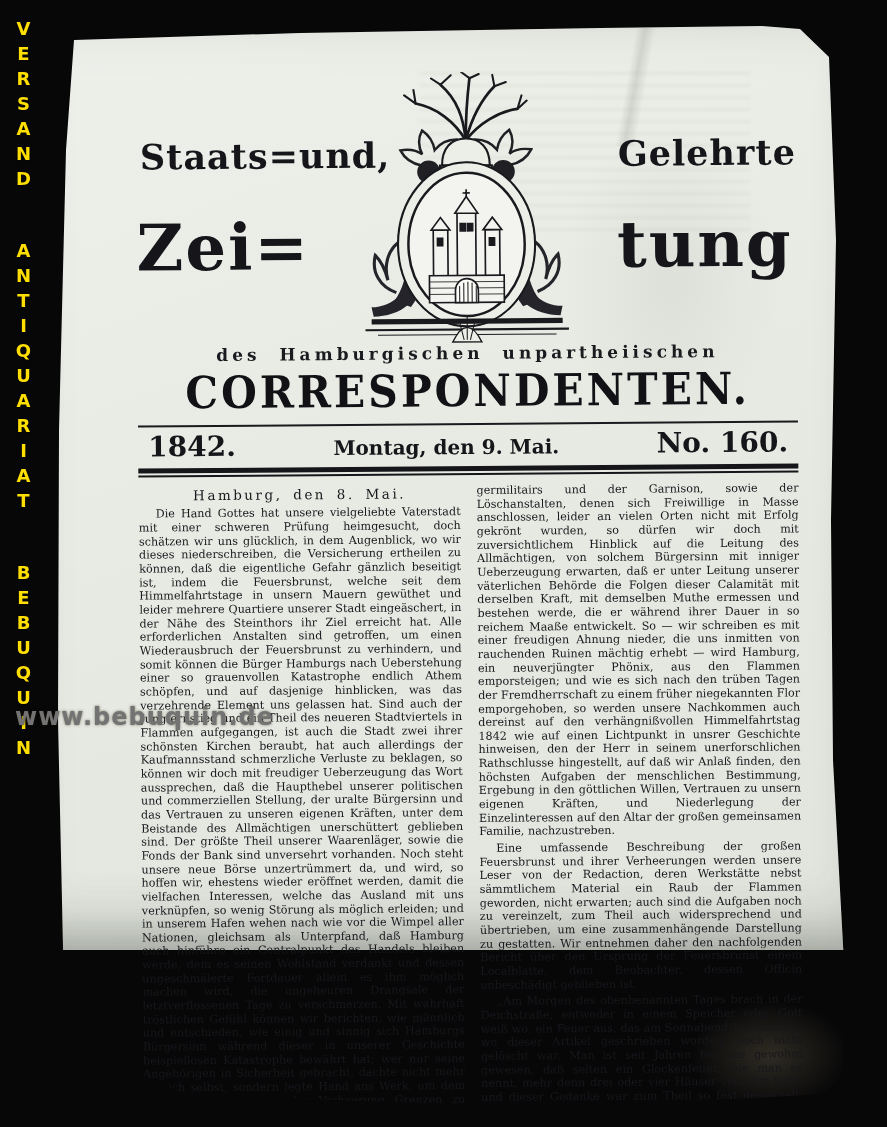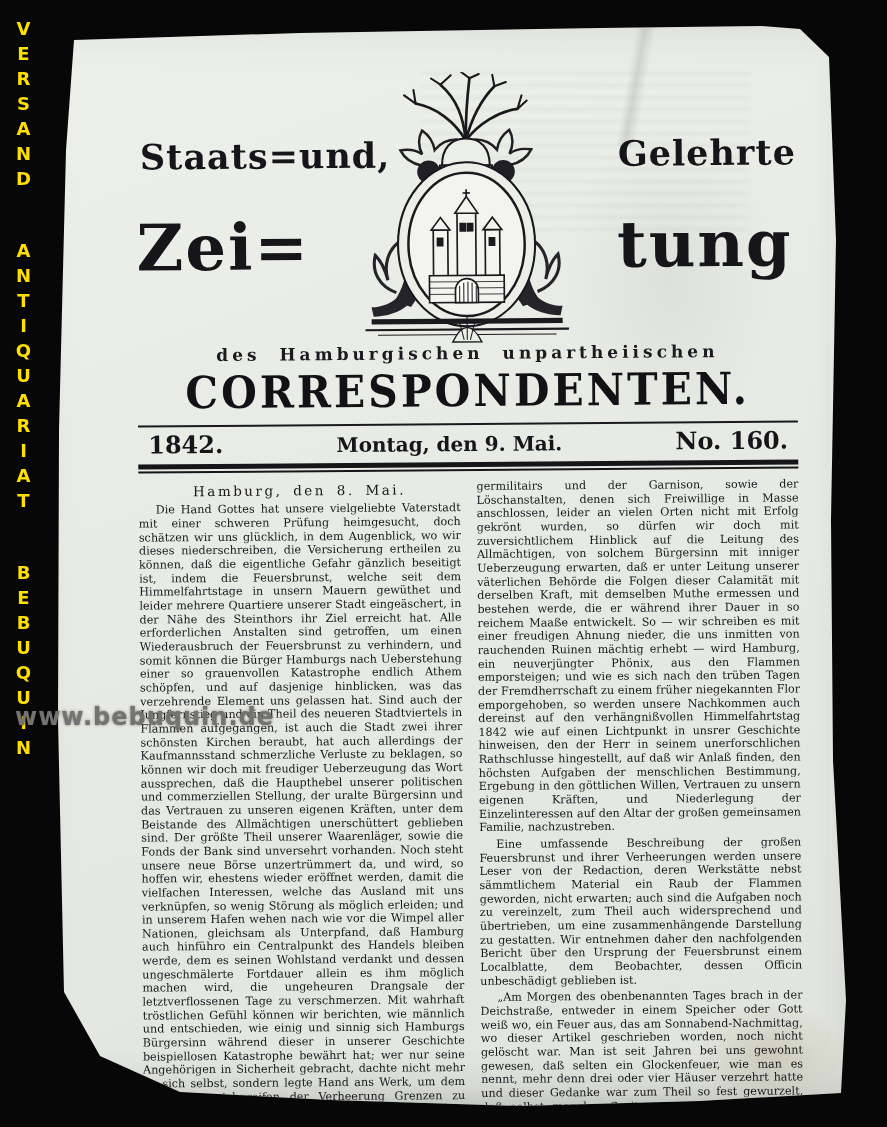--- a/index.html
+++ b/index.html
@@ -19,21 +19,21 @@
     color:#ffdf00;text-shadow:0 0 2px rgba(0,0,0,.6);
   }
   .wm-url{
     position:absolute;left:15px;top:703px;z-index:30;
     font-family:"DejaVu Sans",sans-serif;font-weight:bold;
     font-size:24px;letter-spacing:1px;color:#737373;
     text-shadow:0 0 3px rgba(40,30,0,.55);
   }
   
   .sheet{
-    position:absolute;left:0;top:0;width:887px;height:1127px;z-index:10;
+    position:absolute;left:0;top:0;width:887px;height:950px;z-index:10;
     background:linear-gradient(160deg,#eef1eb 0%,#e8ebe4 45%,#e1e4dd 100%);
     clip-path:polygon(74px 40px,300px 33px,600px 28px,762px 26px,800px 29px,
       829px 57px,836px 240px,831px 520px,833px 760px,846px 1000px,841px 1093px,
       700px 1101px,520px 1106px,330px 1100px,180px 1092px,100px 1056px,
       64px 992px,58px 720px,59px 430px,66px 150px);
     box-shadow:inset 0 0 70px rgba(70,75,70,.28),
                inset 28px 0 50px -18px rgba(80,85,80,.35),
                inset -14px -24px 60px -10px rgba(95,100,92,.30);
   }
   .stain-br{
@@ -74,21 +74,21 @@
   }
   .main-title{
     text-align:center;font-size:41px;font-weight:bold;letter-spacing:3px;
     transform:scaleY(1.08);margin-top:4px;color:#121216;
   }
   .rule-thin{border-top:2px solid #1a1a1f;margin-top:8px;}
   .dateline{
     display:flex;justify-content:space-between;align-items:baseline;
     padding:3px 10px 5px;
   }
-  .dl-year,.dl-issue{font-size:24px;font-weight:bold;color:#15151a;text-align:center;}
+  .dl-year,.dl-issue{font-size:28px;font-weight:bold;color:#15151a;text-align:center;}
   .dl-date{font-size:20px;font-weight:bold;color:#15151a;}
   .rule-double-a{border-top:5px solid #15151a;}
   .rule-double-b{border-top:2px solid #15151a;margin-top:2px;}
   
   .columns{display:flex;gap:16px;margin-top:9px;}
   .col{flex:1;font-size:11.2px;line-height:1.22;text-align:justify;color:#17171c;}
   .col-heading{
     text-align:center;font-size:13.5px;letter-spacing:2.5px;
     word-spacing:4px;margin:1px 0 4px;font-weight:normal;
   }

